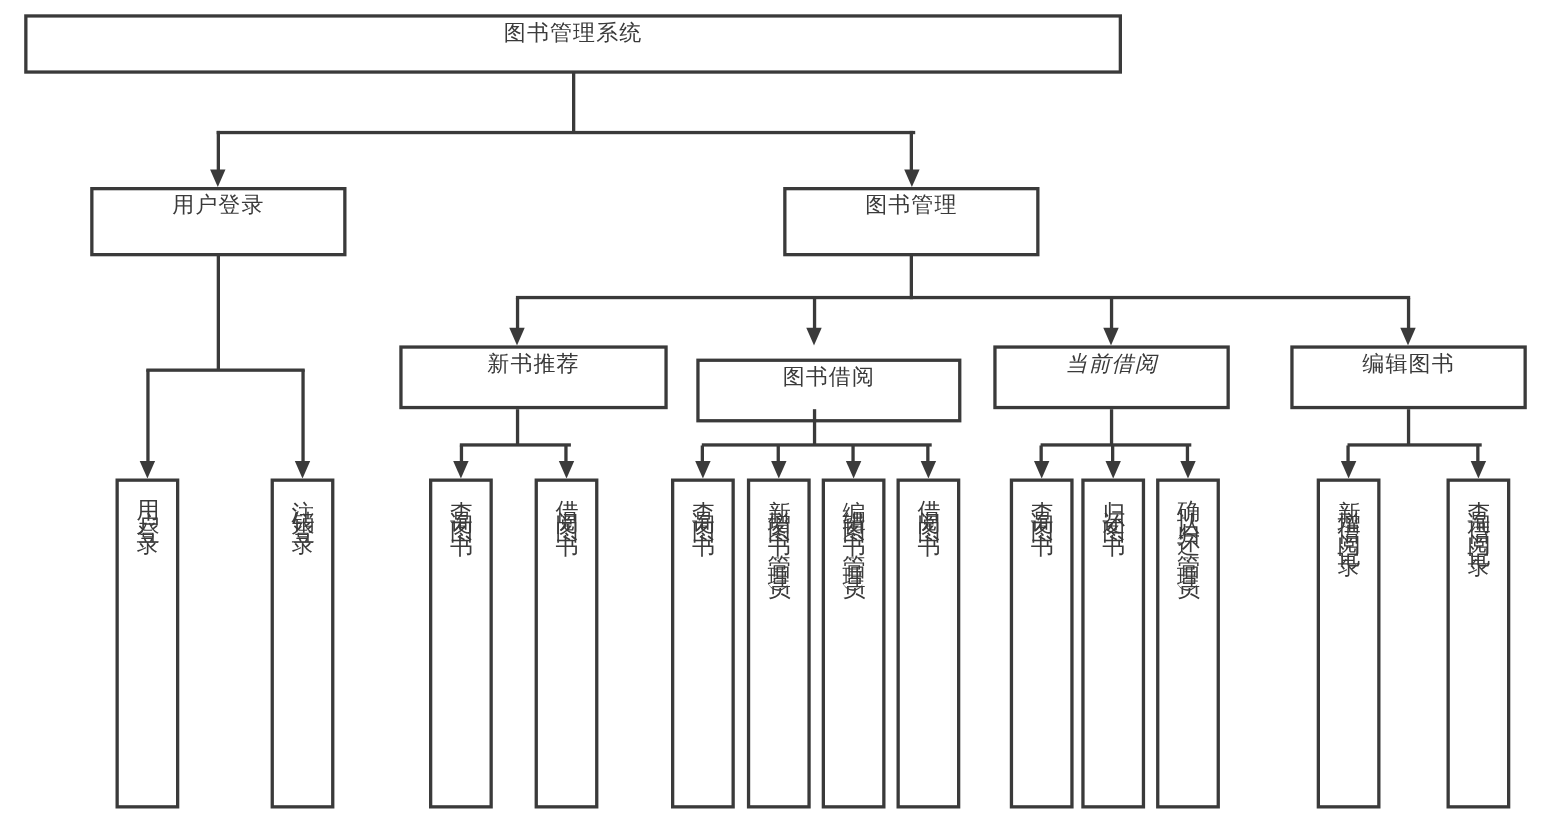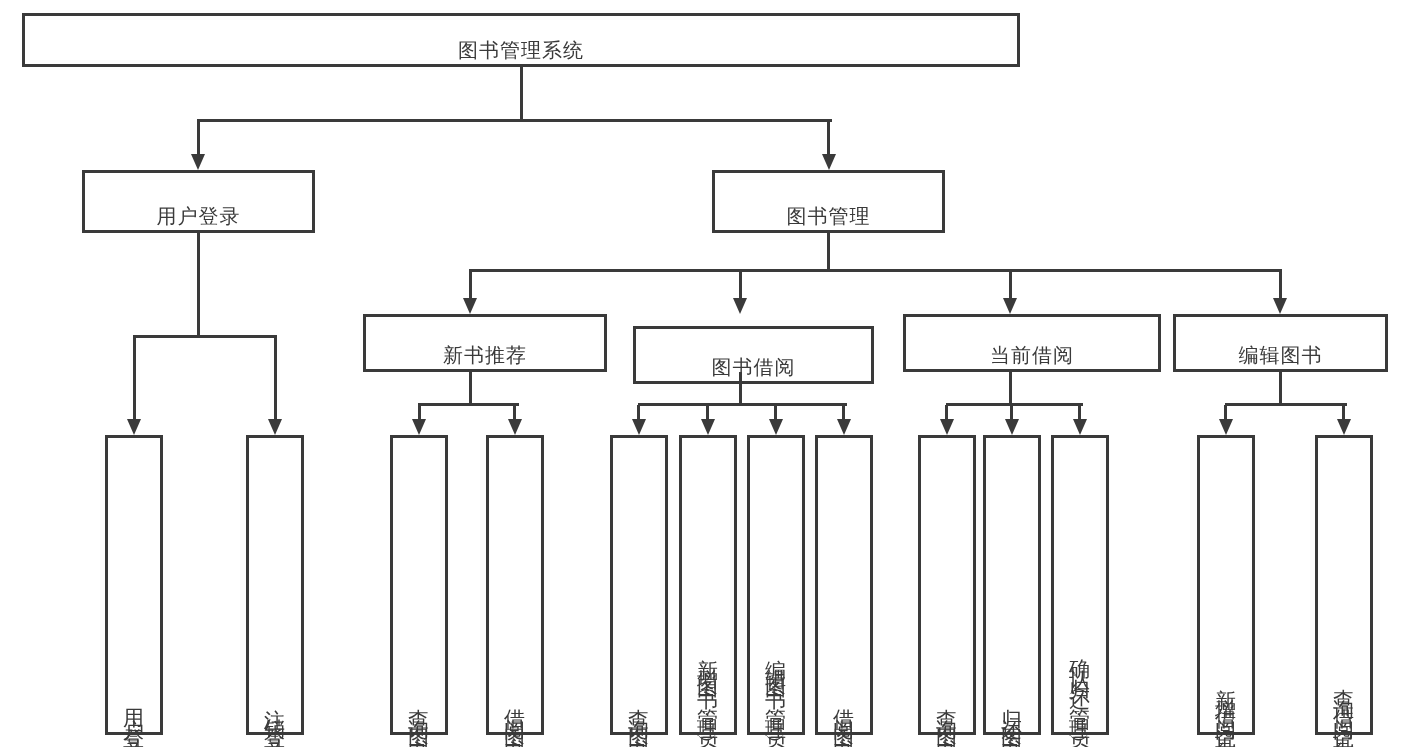--- a/index.html
+++ b/index.html
@@ -4,21 +4,21 @@
 <style>
   html,body{margin:0;padding:0;background:#ffffff;}
   #stage{
     position:relative;width:1405px;height:747px;background:#ffffff;overflow:hidden;
     font-family:"Liberation Sans", sans-serif;
     --line:#3a3a3a;
   }
   .node{
     position:absolute;box-sizing:border-box;background:#ffffff;
     border:3px solid var(--line);
-    display:flex;align-items:flex-end;justify-content:center;
+    display:flex;align-items:flex-start;justify-content:center;
     color:#3a3a3a;
   }
   .hlabel{font-size:20px;letter-spacing:1px;white-space:nowrap;}
   .leaf{width:58px;top:435px;height:300px;}
   .vtext{
     writing-mode:vertical-rl;text-orientation:mixed;
     font-size:21px;letter-spacing:10px;line-height:1;
     color:#3a3a3a;white-space:nowrap;
   }
   .vline{position:absolute;width:3px;background:var(--line);}
@@ -74,21 +74,21 @@
   <div class="arrow" style="left:1003px;top:298px;"></div>
   <div class="vline" style="left:1279px;top:271px;height:28px;"></div>
   <div class="arrow" style="left:1273px;top:298px;"></div>
 
   <div class="node hlabel" style="left:363px;top:314px;width:244px;height:58px;">
     <span>新书推荐</span>
   </div>
   <div class="node hlabel" style="left:633px;top:326px;width:241px;height:58px;">
     <span>图书借阅</span>
   </div>
-  <div class="node hlabel" style="left:903px;top:314px;width:258px;height:58px;">
+  <div class="node hlabel" style="left:903px;top:314px;width:215px;height:58px;font-style:italic;">
     <span>当前借阅</span>
   </div>
   <div class="node hlabel" style="left:1173px;top:314px;width:215px;height:58px;">
     <span>编辑图书</span>
   </div>
 
   <div class="vline" style="left:469px;top:372px;height:33px;"></div>
   <div class="hline" style="left:418px;top:403px;width:101px;"></div>
   <div class="vline" style="left:418px;top:405px;height:16px;"></div>
   <div class="arrow" style="left:412px;top:419px;"></div>

